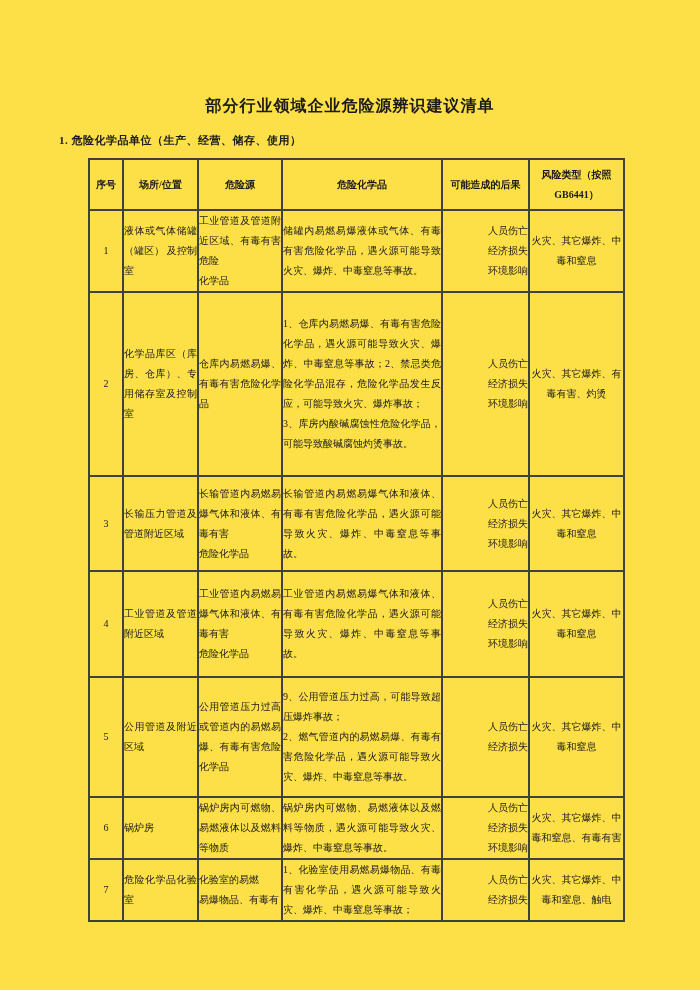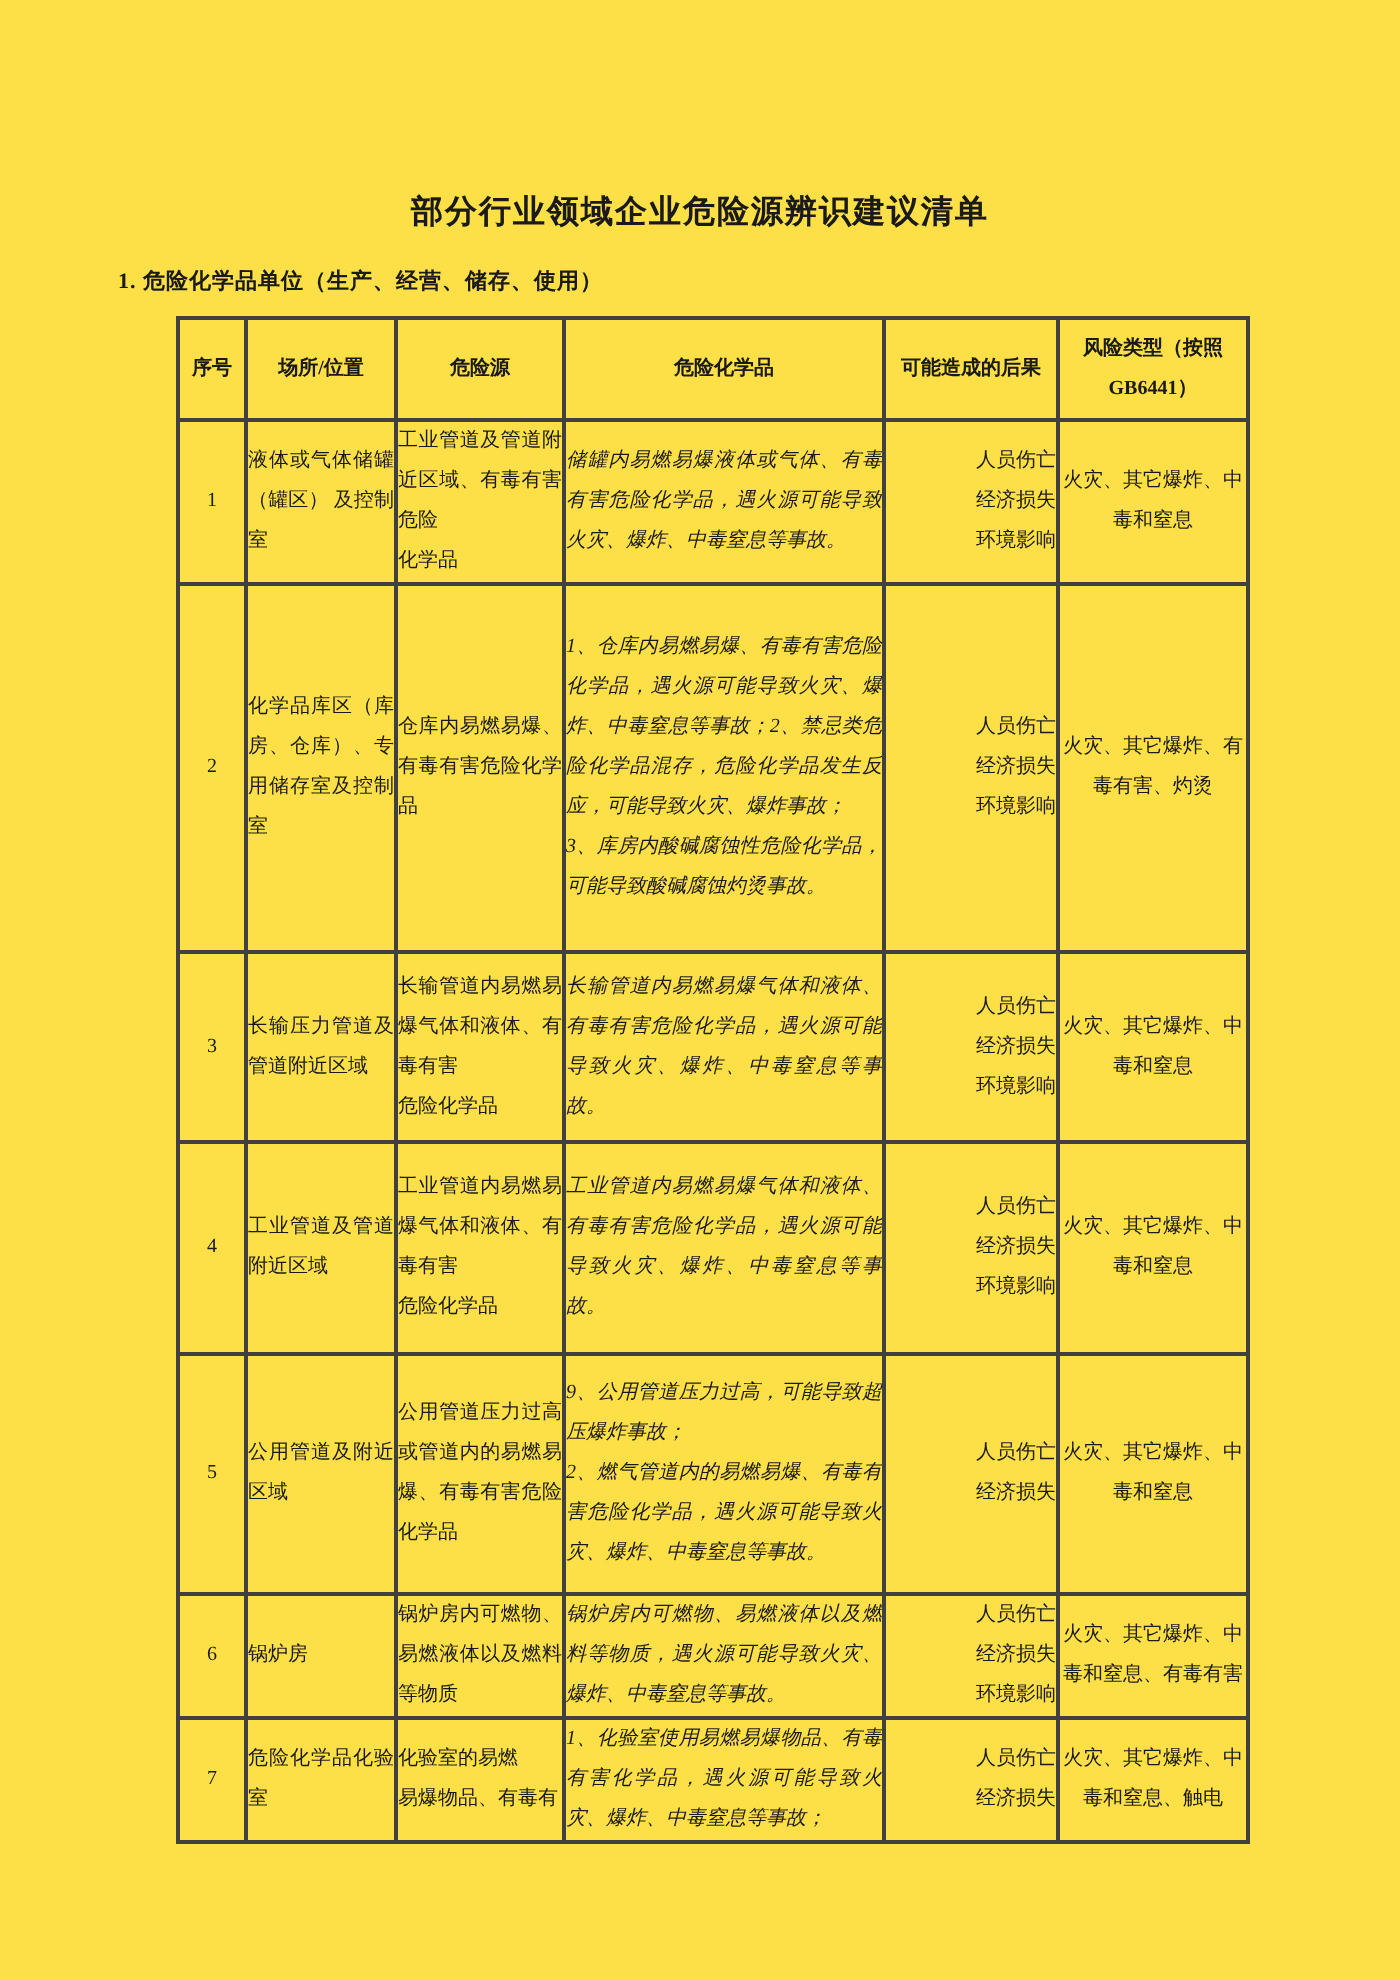--- a/index.html
+++ b/index.html
@@ -22,21 +22,21 @@
     font-size:10px; line-height:20px;
   }
   table.main th, table.main td {
     border:2px solid #404040; vertical-align:middle; overflow:hidden;
     padding:0;
   }
   th.hdr { font-weight:bold; text-align:center; white-space:pre-line; padding:2px 3px; }
   td.no   { text-align:center; }
   td.loc  { text-align:justify; text-justify:inter-character; padding:2px 7px; white-space:pre-line; }
   td.src  { text-align:justify; text-justify:inter-character; padding:2px 6px; white-space:pre-line; }
-  td.crit { text-align:justify; text-justify:inter-character; padding:2px 7px; white-space:pre-line;font-style:italic; }
+  td.crit { text-align:justify; text-justify:inter-character; padding:2px 7px; white-space:pre-line; }
   td.cons { text-align:right; white-space:pre-line;font-family:Liberation Serif, serif; }
   td.risk { text-align:center; padding:2px 7px; white-space:pre-line; }
   tr.rh  { height:51px; }
   tr.r1  { height:79px; }
   tr.r2  { height:184px; }
   tr.r3  { height:95px; }
   tr.r4  { height:106px; }
   tr.r5  { height:120px; }
   tr.r6  { height:60px; }
   tr.r7  { height:61px; }

